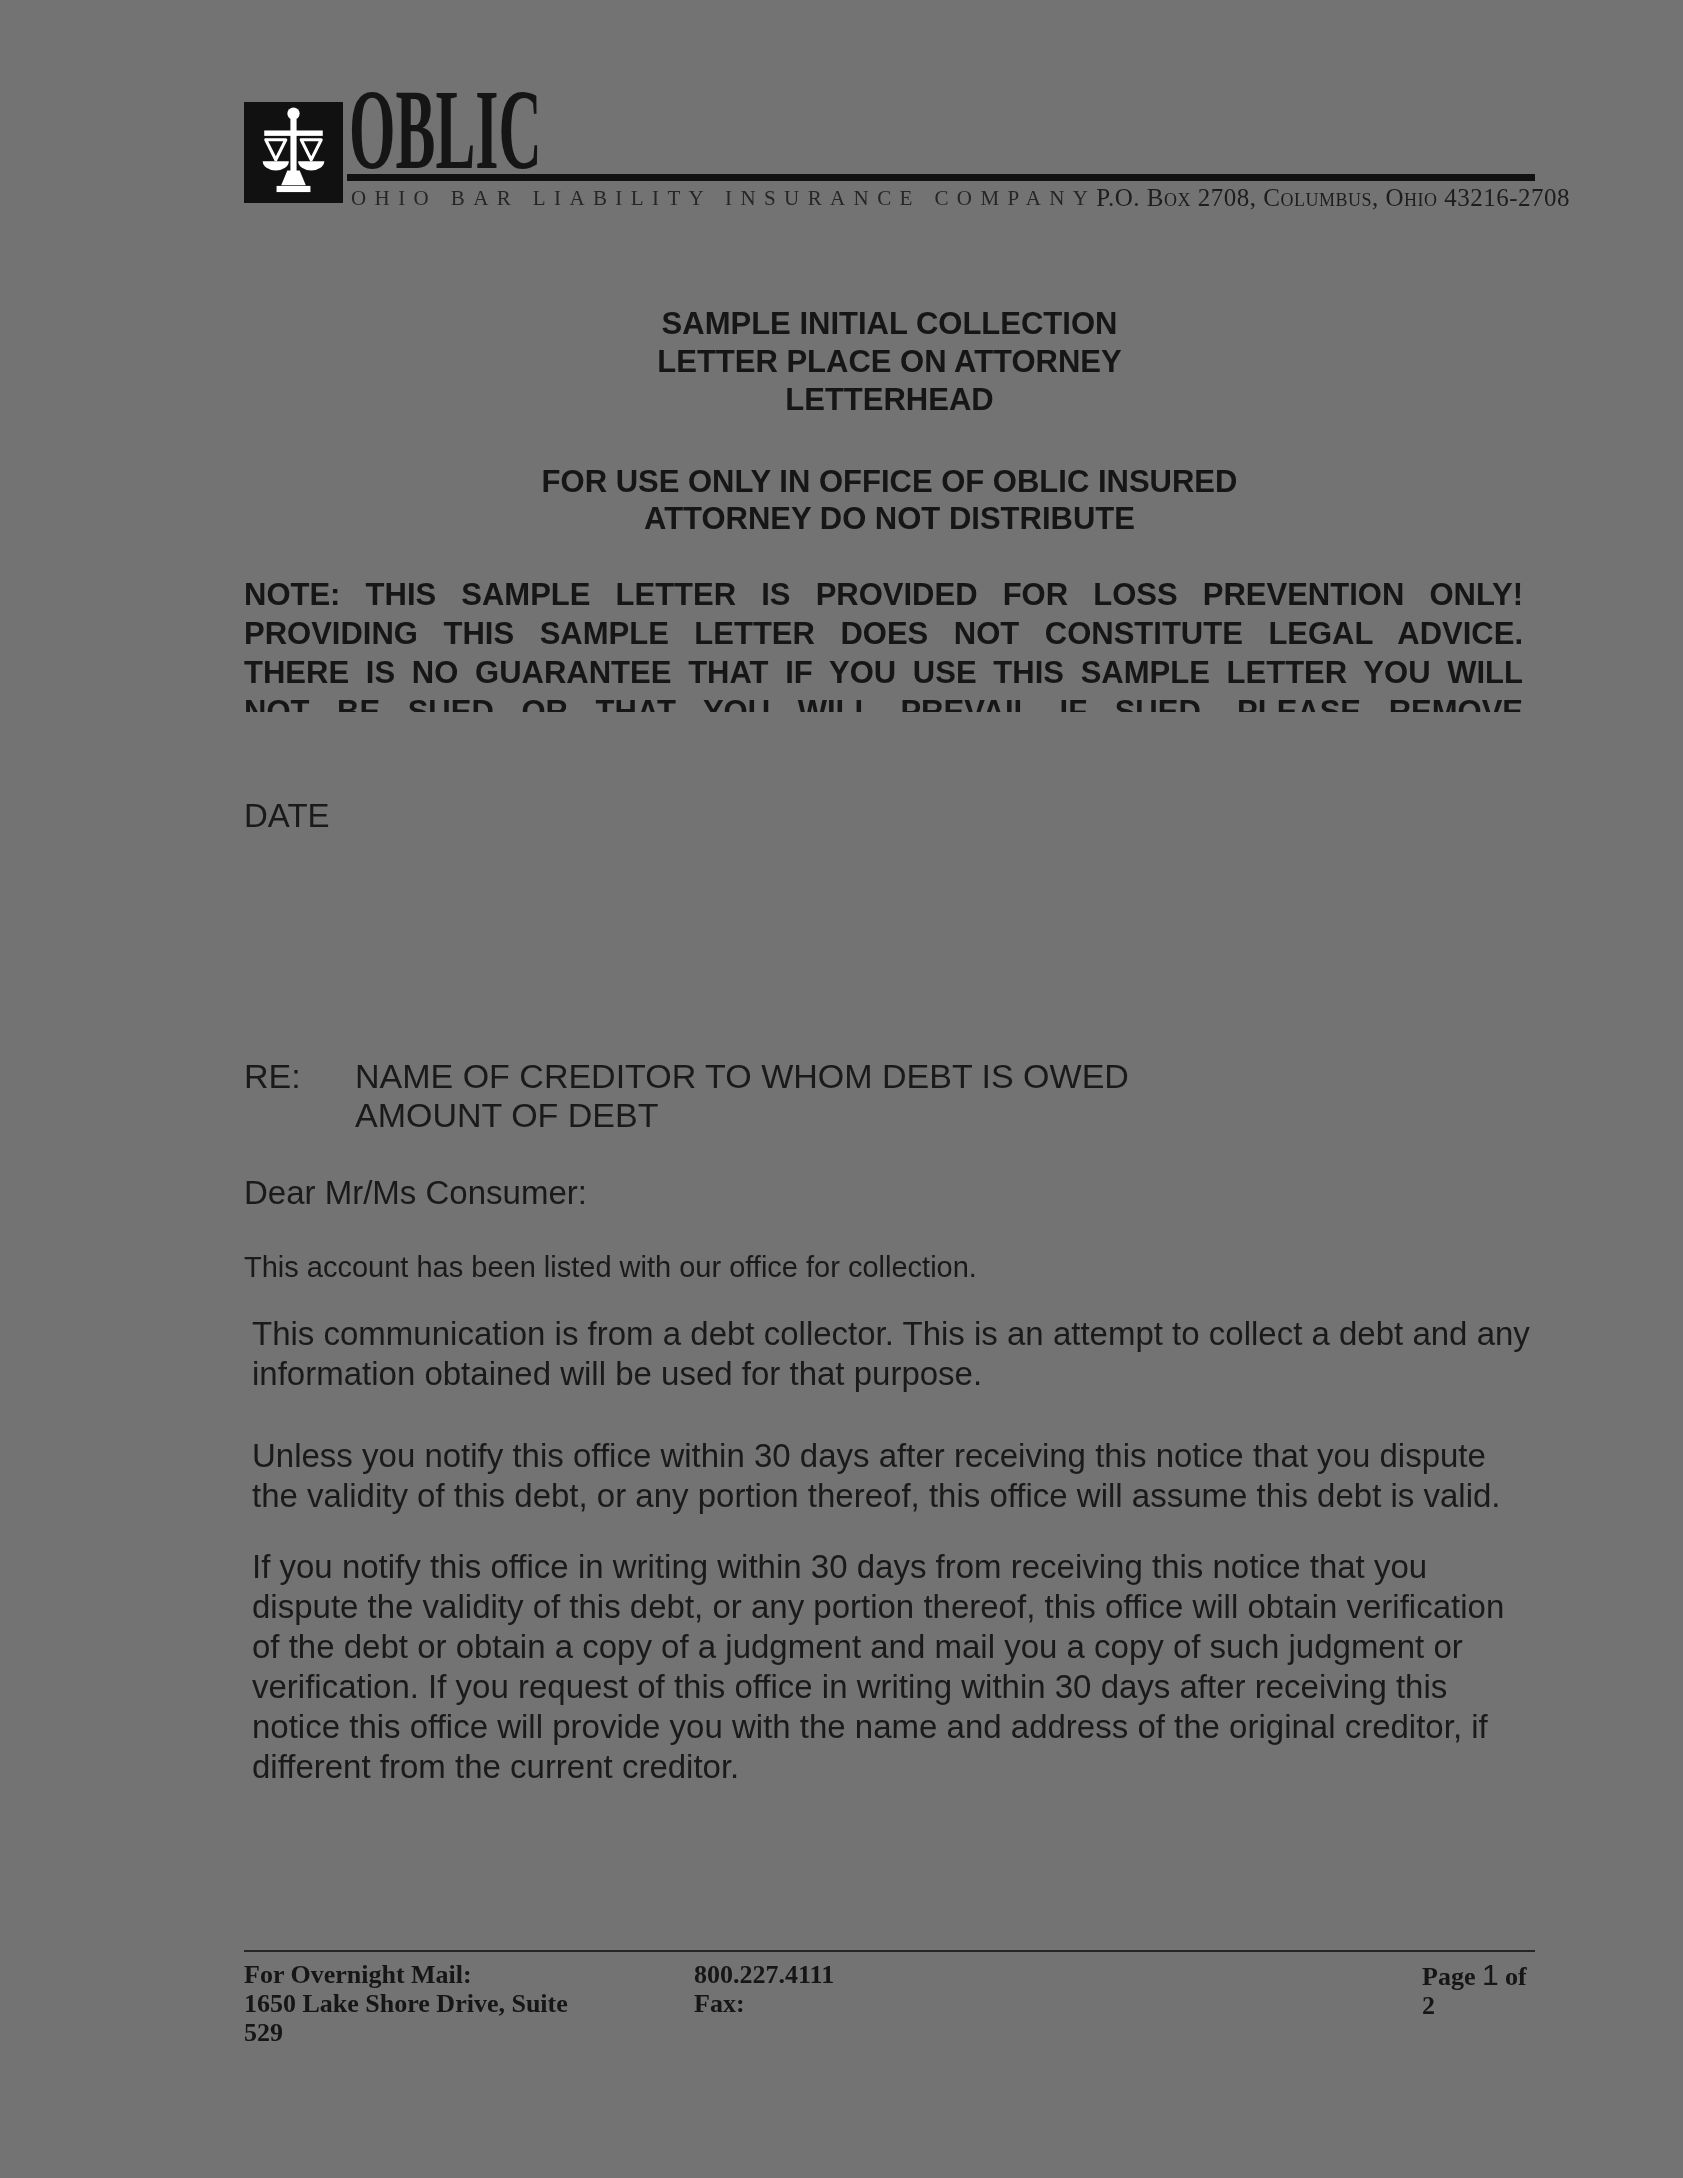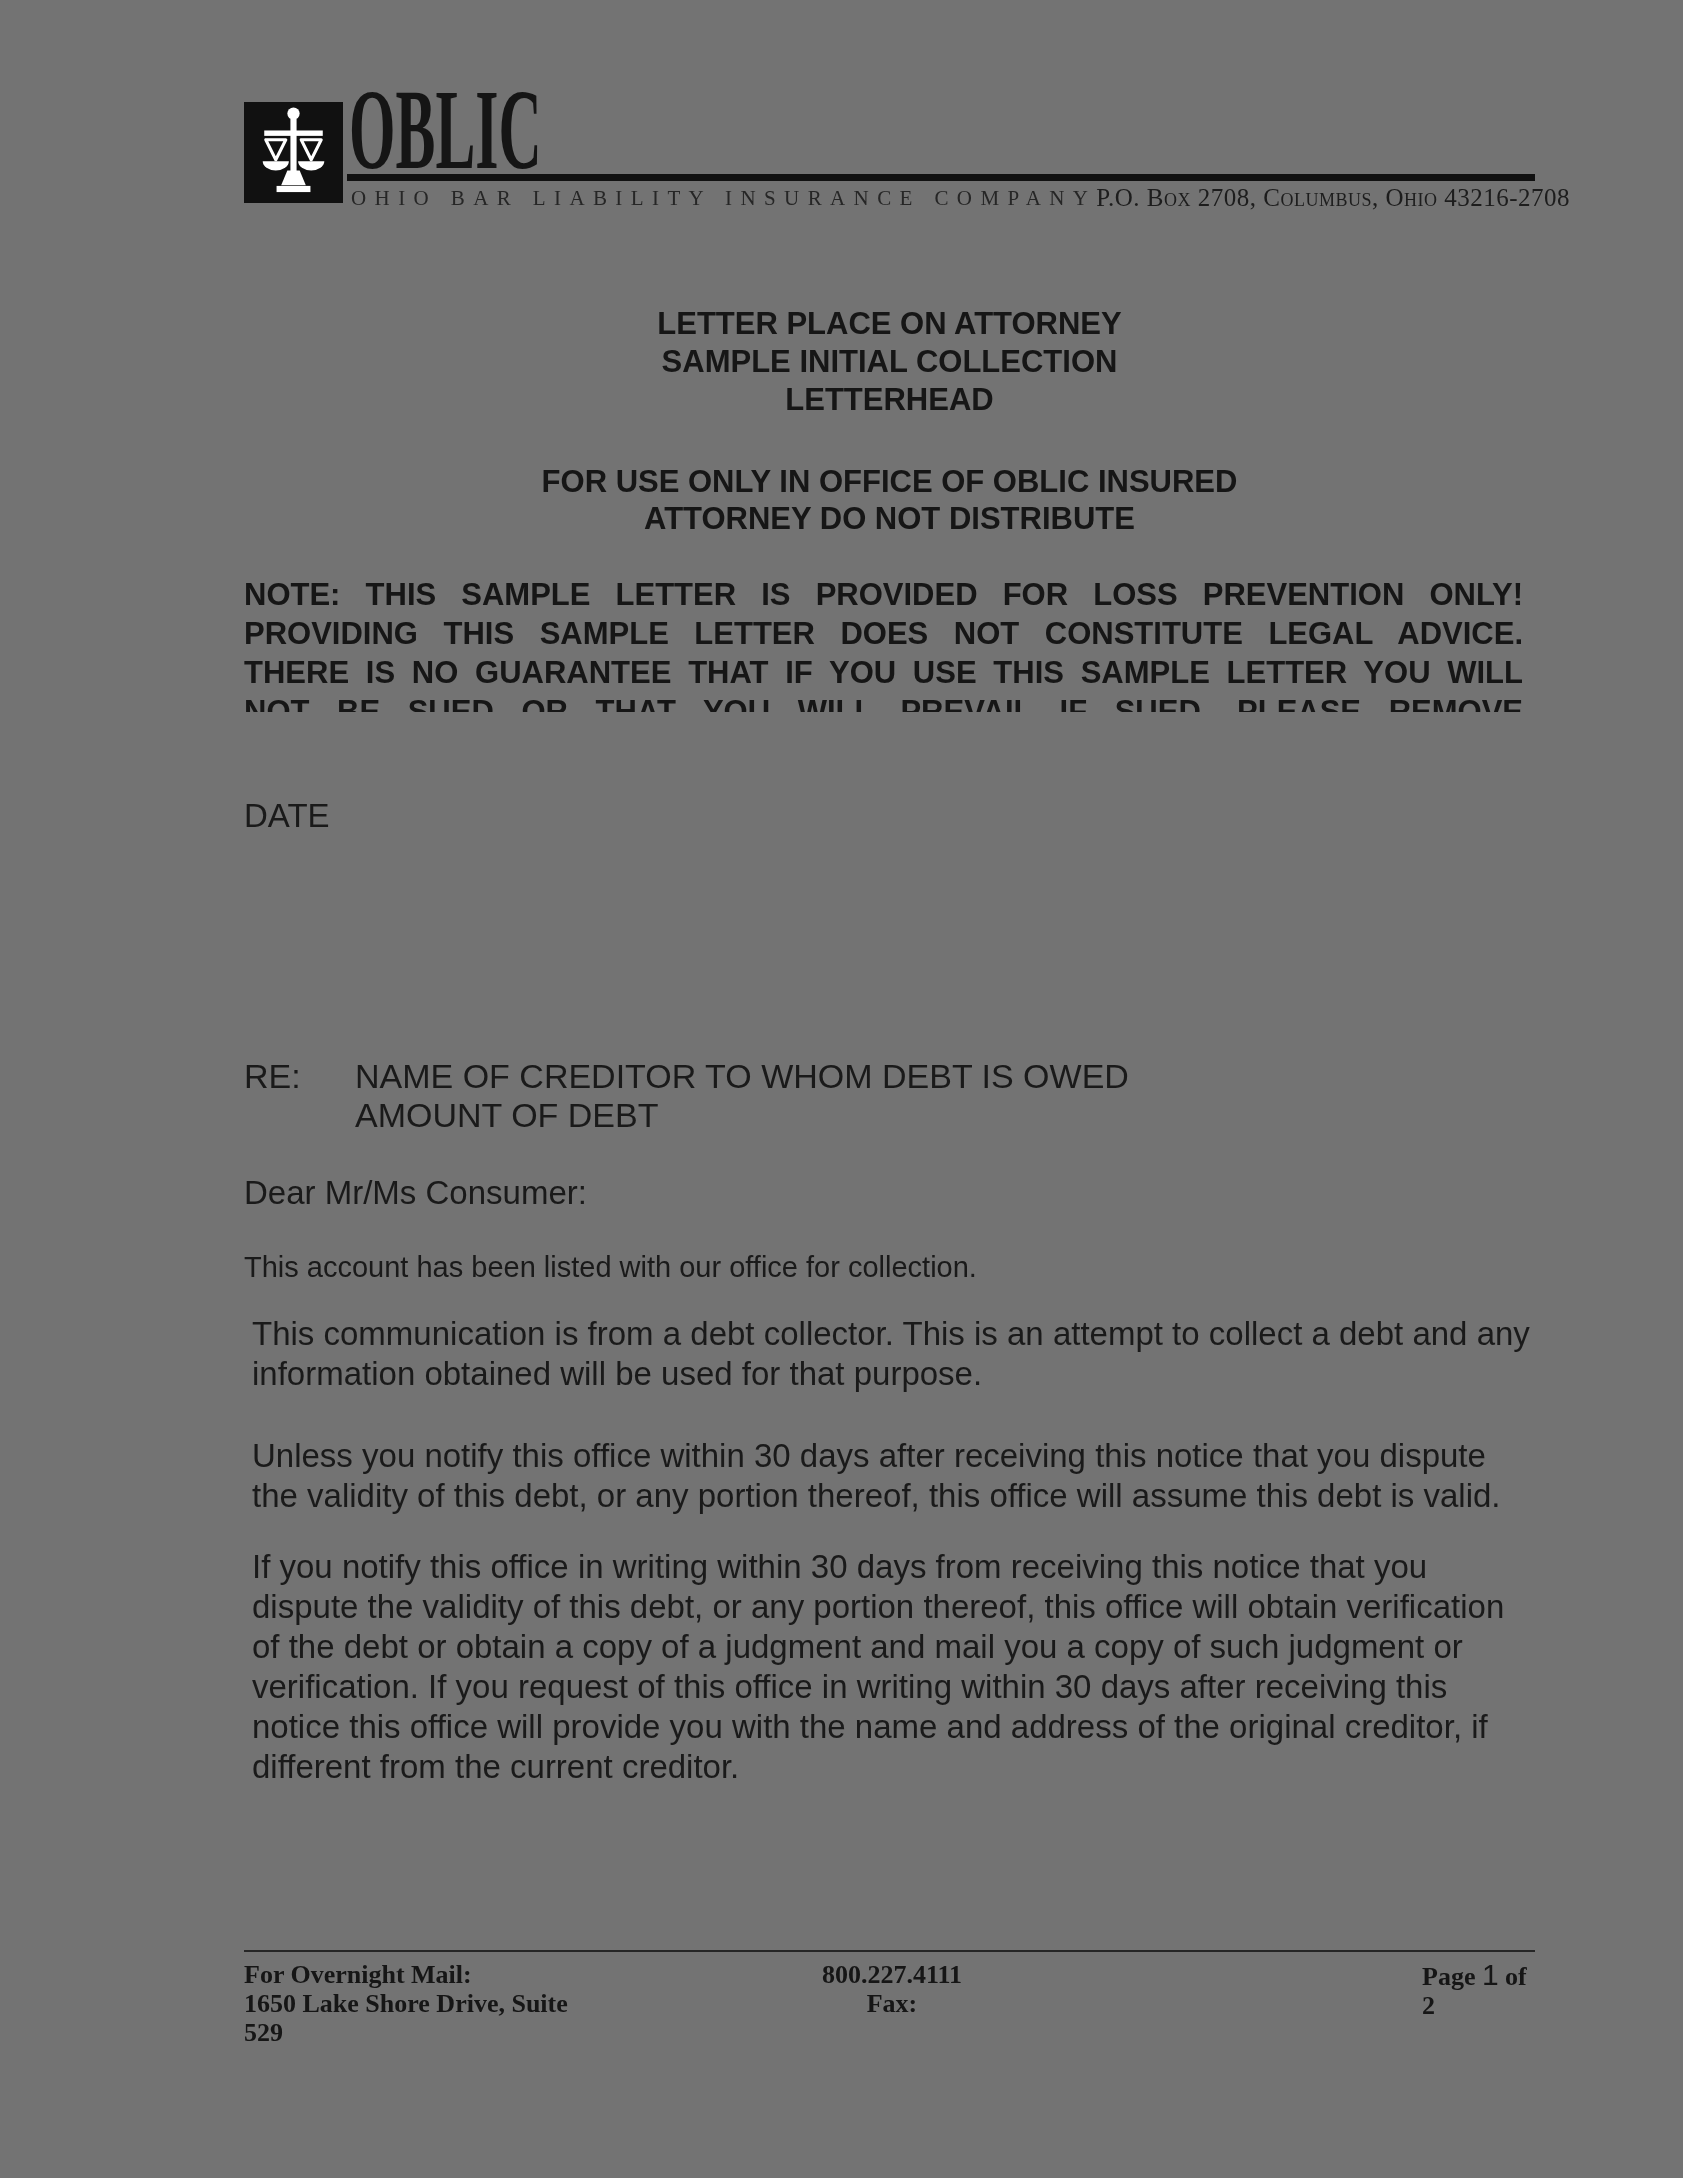--- a/index.html
+++ b/index.html
@@ -55,21 +55,21 @@
   .para-1 { top:1314px; }
   .para-2 { top:1436px; }
   .para-3 { top:1547px; }
   
   .footer-rule { position:absolute; top:1950px; left:244px; width:1291px; height:2px; background:#262626; }
   .footer {
     position:absolute; top:1960px; left:244px; width:1291px; height:119px;
     font-family:"Liberation Serif", serif; font-weight:bold; font-size:26px; line-height:29px; color:#161616;
   }
   .footer-left { position:absolute; left:0; top:0; width:386px; }
-  .footer-center { position:absolute; left:450px; top:0; width:396px; text-align:center; }
+  .footer-center { position:absolute; left:450px; top:0; width:396px; }
   .footer-right { position:absolute; left:1178px; top:0; width:158px; }
   .page-current {
     font-family:"Liberation Sans", sans-serif; font-weight:normal; font-size:30px;
   }
 </style>
 </head>
 <body>
 
 <div class="page">
 
@@ -93,22 +93,22 @@
     </div>
     <div class="logo-wordmark">OBLIC</div>
     <div class="letterhead-rule"></div>
     <div class="letterhead-bottom">
       <span class="company-name">OHIO BAR LIABILITY INSURANCE COMPANY</span>
       <span class="po-box">P.O. Box 2708, Columbus, Ohio 43216-2708</span>
     </div>
   </div>
 
   <div class="title-block">
+    <div>SAMPLE INITIAL COLLECTION</div>
     <div>LETTER PLACE ON ATTORNEY</div>
-    <div>SAMPLE INITIAL COLLECTION</div>
     <div>LETTERHEAD</div>
   </div>
 
   <div class="subtitle-block">
     <div>FOR USE ONLY IN OFFICE OF OBLIC INSURED</div>
     <div>ATTORNEY DO NOT DISTRIBUTE</div>
   </div>
 
   <div class="note-block">
     <div class="note-line">NOTE: THIS SAMPLE LETTER IS PROVIDED FOR LOSS PREVENTION ONLY!</div>

